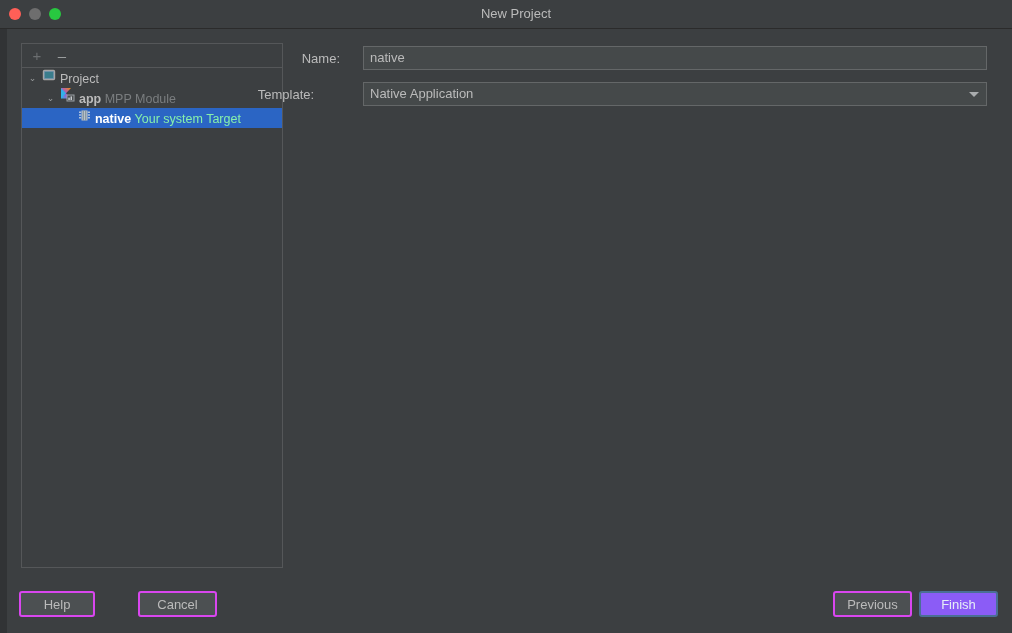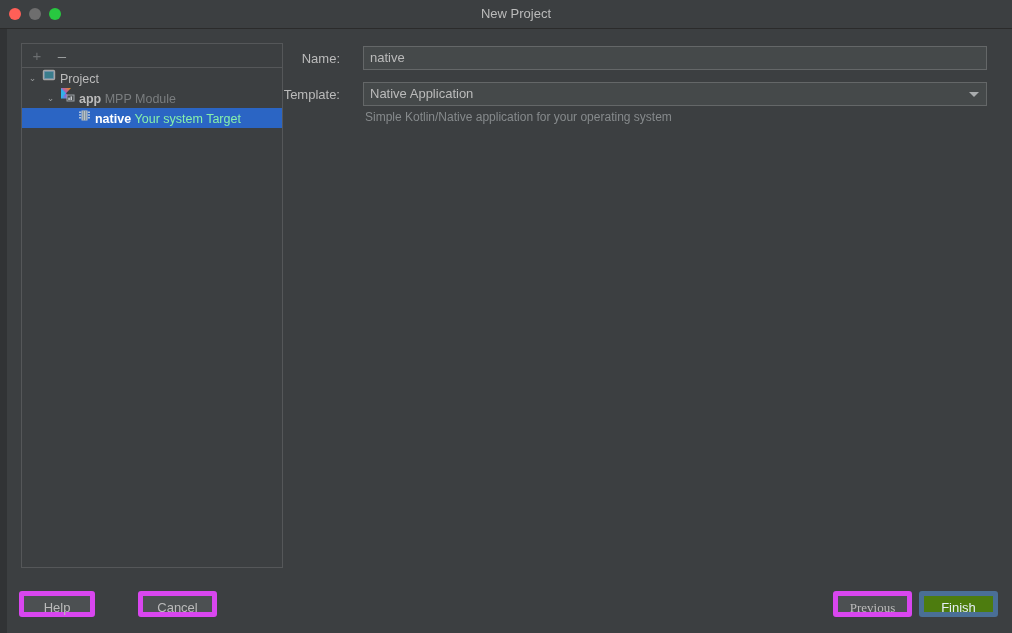--- a/index.html
+++ b/index.html
@@ -119,21 +119,21 @@
 
   
   .form-label {
     position: absolute;
     color: #bbbbbb;
     font-size: 13px;
     text-align: right;
     white-space: nowrap;
   }
   #label-name     { left: 200px; top: 51px; width: 140px; }
-  #label-template { left: 200px; top: 87px; width: 140px; }
+  #label-template { left: 216px; top: 87px; width: 140px; text-align: center; }
 
   .field {
     position: absolute;
     height: 24px;
     background: #45494a;
     border: 1px solid #646768;
     box-sizing: border-box;
     color: #bbbbbb;
     font-size: 13px;
     line-height: 22px;
@@ -160,34 +160,34 @@
 
   
   .btn {
     position: absolute;
     height: 26px;
     line-height: 24px;
     text-align: center;
     font-size: 13px;
     color: #bbbbbb;
     background: #4c5052;
-    border: 5px solid #d946ef;
+    border: 2px solid #d946ef;
     border-radius: 3px;
     box-sizing: border-box;
     user-select: none;
     cursor: default;
   }
   .btn.primary {
-    background: #4d7c0f;
+    background: #8b5cf6;
     border-color: #4a6f96;
     color: #e6eef7;
   }
   #btn-help     { left: 19px;  top: 591px; width: 76px; }
   #btn-cancel   { left: 100px; top: 591px; width: 79px; margin-left: 38px; }
-  #btn-previous { left: 833px; top: 591px; width: 79px; font-family: Liberation Serif, serif; }
+  #btn-previous { left: 833px; top: 591px; width: 79px; }
   #btn-finish   { left: 919px; top: 591px; width: 79px; }
 </style>
 </head>
 <body>
 
 <div id="window">
 
   <div id="titlebar">
     <div class="traffic" id="tl-close"></div>
     <div class="traffic" id="tl-minimize"></div>
@@ -262,20 +262,19 @@
   </div>
 
   <div class="form-label" id="label-name">Name:</div>
   <div class="field" id="field-name" placeholder="Name">native</div>
 
   <div class="form-label" id="label-template">Template:</div>
   <div class="field" id="field-template">
     <span>Native Application</span>
     <span id="template-arrow"></span>
   </div>
-  <div id="template-hint">Simple Kotlin/Native application for your operating system</div>
 
   <div class="btn" id="btn-help">Help</div>
   <div class="btn" id="btn-cancel">Cancel</div>
   <div class="btn" id="btn-previous">Previous</div>
   <div class="btn primary" id="btn-finish">Finish</div>
 
 </div>
 
 </body></html>

